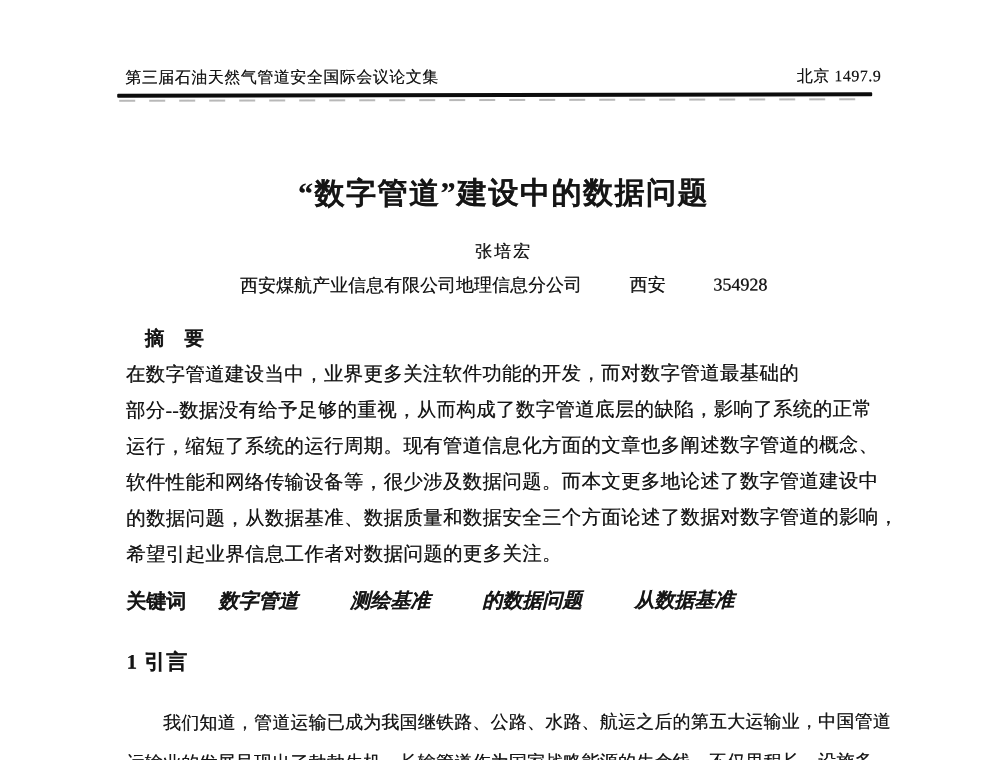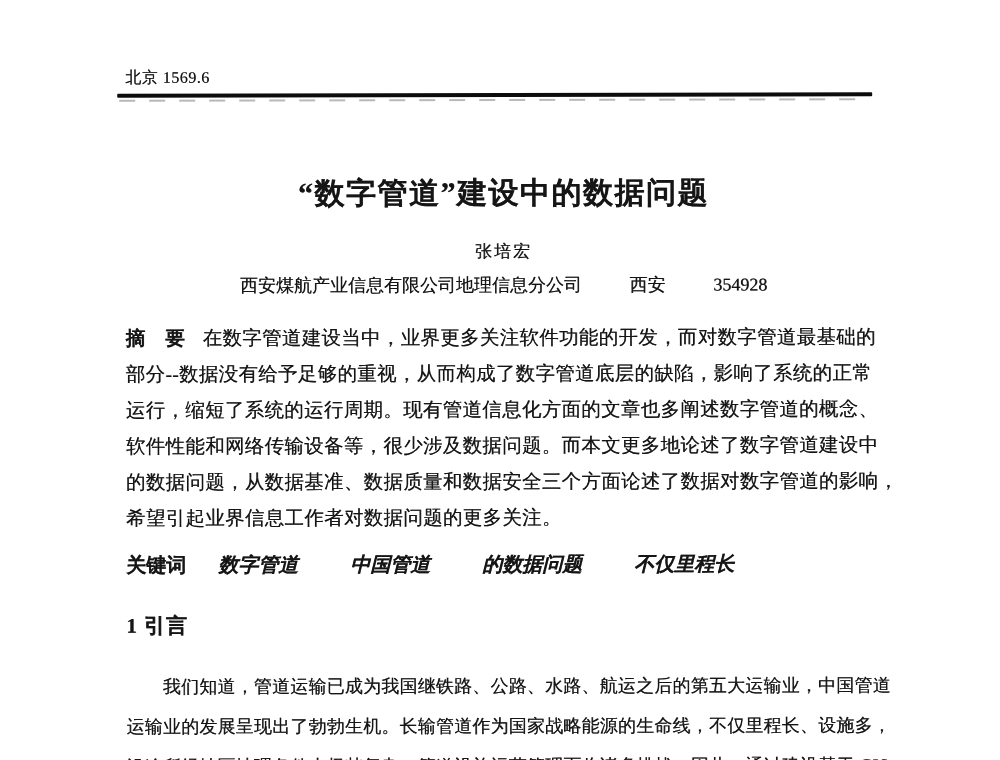--- a/index.html
+++ b/index.html
@@ -78,20 +78,21 @@
   .abstract {
     margin: 22px 0 0 0;
     font-size: 19.5px;
     line-height: 36px;
     letter-spacing: 0.3px;
   }
   .abstract-label {
     font-weight: bold;
     margin-right: 0.9em;
     letter-spacing: 0.3px;
+    margin-left: 19px;
   }
   .abstract-text {
     white-space: pre;
   }
   
   .keywords {
     margin: 14px 0 0 0;
     font-size: 20px;
     line-height: 28px;
     font-weight: bold;
@@ -114,21 +115,22 @@
     letter-spacing: 0.2px;
     white-space: pre;
   }
 </style>
 </head>
 <body>
 
 <div class="page">
 
   <div class="doc-header">
-    <span>北京  1569.6</span>
+    <span>第三届石油天然气管道安全国际会议论文集</span>
+    <span>北京  1497.9</span>
   </div>
   <div class="header-rule"></div>
   <div class="header-rule-ghost"></div>
 
   <h1 class="article-title">“数字管道”建设中的数据问题</h1>
 
   <div class="author">张培宏</div>
 
   <div class="affiliation">
     <span>西安煤航产业信息有限公司地理信息分公司</span>
@@ -139,21 +141,21 @@
   <p class="abstract">
     <span class="abstract-label">摘　要</span><span class="abstract-text">在数字管道建设当中，业界更多关注软件功能的开发，而对数字管道最基础的
 部分--数据没有给予足够的重视，从而构成了数字管道底层的缺陷，影响了系统的正常
 运行，缩短了系统的运行周期。现有管道信息化方面的文章也多阐述数字管道的概念、
 软件性能和网络传输设备等，很少涉及数据问题。而本文更多地论述了数字管道建设中
 的数据问题，从数据基准、数据质量和数据安全三个方面论述了数据对数字管道的影响，
 希望引起业界信息工作者对数据问题的更多关注。</span>
   </p>
 
   <p class="keywords">
-    <span class="kw-label">关键词</span><span class="kw-term">数字管道</span><span class="kw-term">中国管道</span><span class="kw-term">的数据问题</span><span class="kw-term">不仅里程长</span>
+    <span class="kw-label">关键词</span><span class="kw-term">数字管道</span><span class="kw-term">测绘基准</span><span class="kw-term">的数据问题</span><span class="kw-term">从数据基准</span>
   </p>
 
   <h2 class="section-heading">1 引言</h2>
 
   <p class="body-para">　　我们知道，管道运输已成为我国继铁路、公路、水路、航运之后的第五大运输业，中国管道
 运输业的发展呈现出了勃勃生机。长输管道作为国家战略能源的生命线，不仅里程长、设施多，
 沿途所经地区地理条件也极其复杂，管道设施运营管理面临诸多挑战。因此，通过建设基于 GIS</p>
 
 </div>
 

